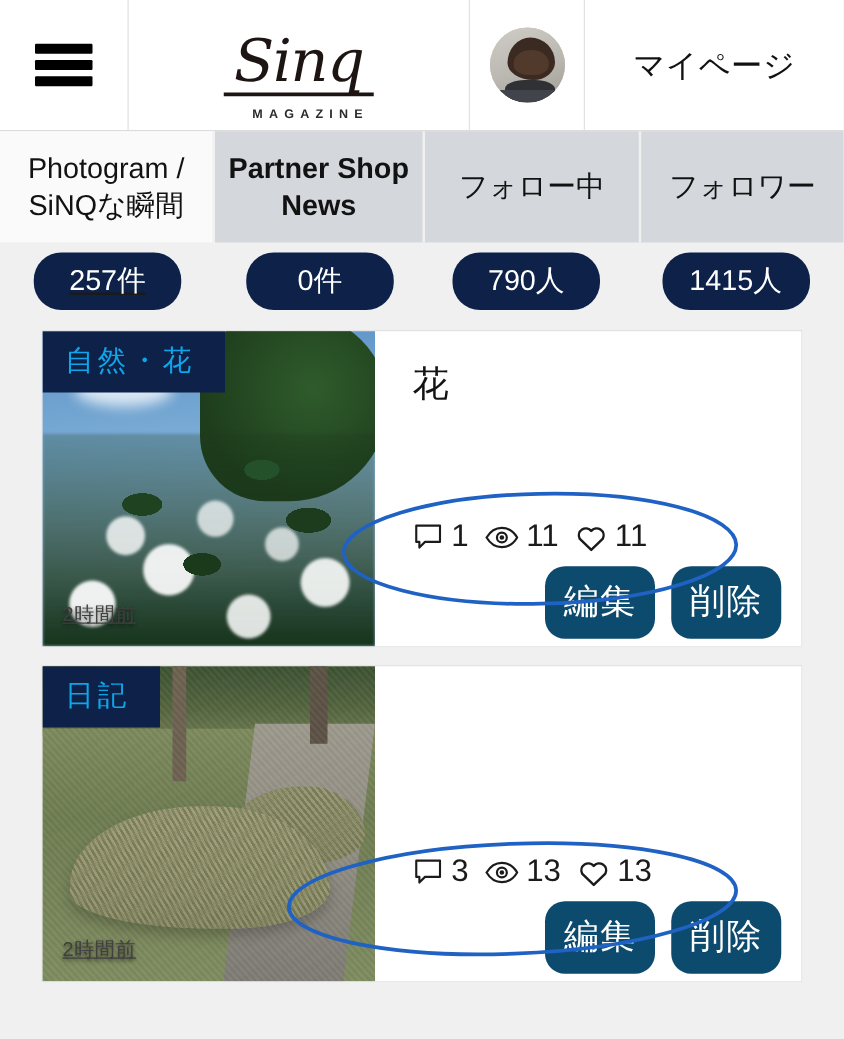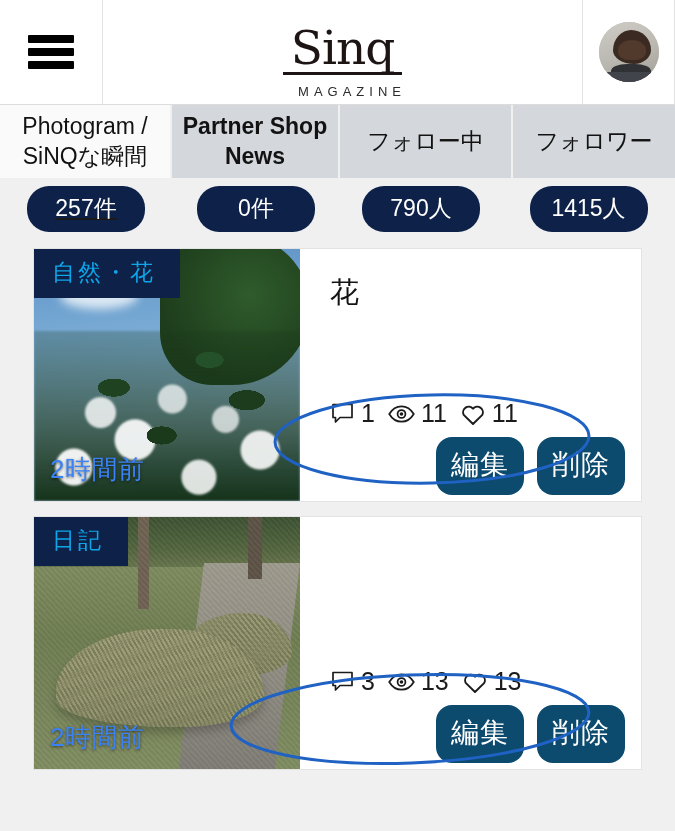--- a/index.html
+++ b/index.html
@@ -70,34 +70,35 @@
 
   .hdr-logo {
     flex: 1;
     border-right: 1px solid #e2e2e2;
     flex-direction: column;
     padding-bottom: 4px;
   }
   .logo-mark {
     font-family: "DejaVu Serif", serif;
     font-size: 47px;
+    font-style: italic;
     color: #1d1513;
     line-height: 0.95;
     letter-spacing: -1px;
     position: relative;
     border-bottom: 3px solid #1d1513;
     padding: 0 8px 2px 8px;
     margin-top: 25px;
   }
   .logo-sub {
-    font-size: 13px;
+    font-size: 10px;
     letter-spacing: 5px;
     color: #2b2b2b;
     margin-top: 9px;
-    font-weight: normal;
+    font-weight: bold;
     padding-left: 19px;
   }
 
   .hdr-avatar {
     width: 92px;
     border-right: 1px solid #e2e2e2;
   }
   .avatar {
     width: 60px; height: 60px;
     border-radius: 50%;
@@ -142,21 +143,21 @@
     width: 207px;
     font-size: 25px;
     color: #111;
     letter-spacing: 0.5px;
     cursor: pointer;
   }
 
   
   .tabs {
     display: flex;
-    height: 73px;
+    height: 89px;
     background: #f0f0f0;
     z-index: 2;
     position: relative;
   }
   .tab {
     flex: 1;
     display: flex;
     align-items: center;
     justify-content: center;
     text-align: center;
@@ -228,25 +229,26 @@
     background: #0d2149;
     color: #0ea5e9;
     font-size: 23px;
     letter-spacing: 3px;
     padding: 8px 24px 10px 18px;
     z-index: 3;
   }
   .timestamp {
     position: absolute;
     left: 16px; bottom: 14px;
-    color: #3b82f6;
-    font-size: 26px;
+    color: #404040;
+    font-size: 16px;
     letter-spacing: 0.5px;
     text-shadow: 0 1px 3px rgba(0,0,0,.55);
     z-index: 3;
+    text-decoration: underline;
   }
 
   
   .photo-flowers { position: absolute; inset: 0; background: #6f9fc9; }
   .photo-flowers .sky {
     position: absolute; inset: 0;
     background: linear-gradient(175deg,#5d92c6 0%, #7fb0d8 40%, #a9c9e2 75%, #8fb4d4 100%);
   }
   .photo-flowers .cloud {
     position: absolute;
@@ -417,20 +419,23 @@
   <div class="hdr-cell hdr-avatar">
     <div class="avatar">
       <div class="face-bg"></div>
       <div class="neck"></div>
       <div class="shoulder"></div>
       <div class="hair"></div>
       <div class="hair2"></div>
     </div>
   </div>
 
+  <div class="hdr-cell hdr-mypage">
+    <span>マイページ</span>
+  </div>
 </div>
 
 <div class="tabs">
   <div class="tab tab-1 active">
     <span>Photogram / SiNQな瞬間</span>
   </div>
   <div class="tab tab-2">
     <span>Partner Shop News</span>
   </div>
   <div class="tab tab-4">

